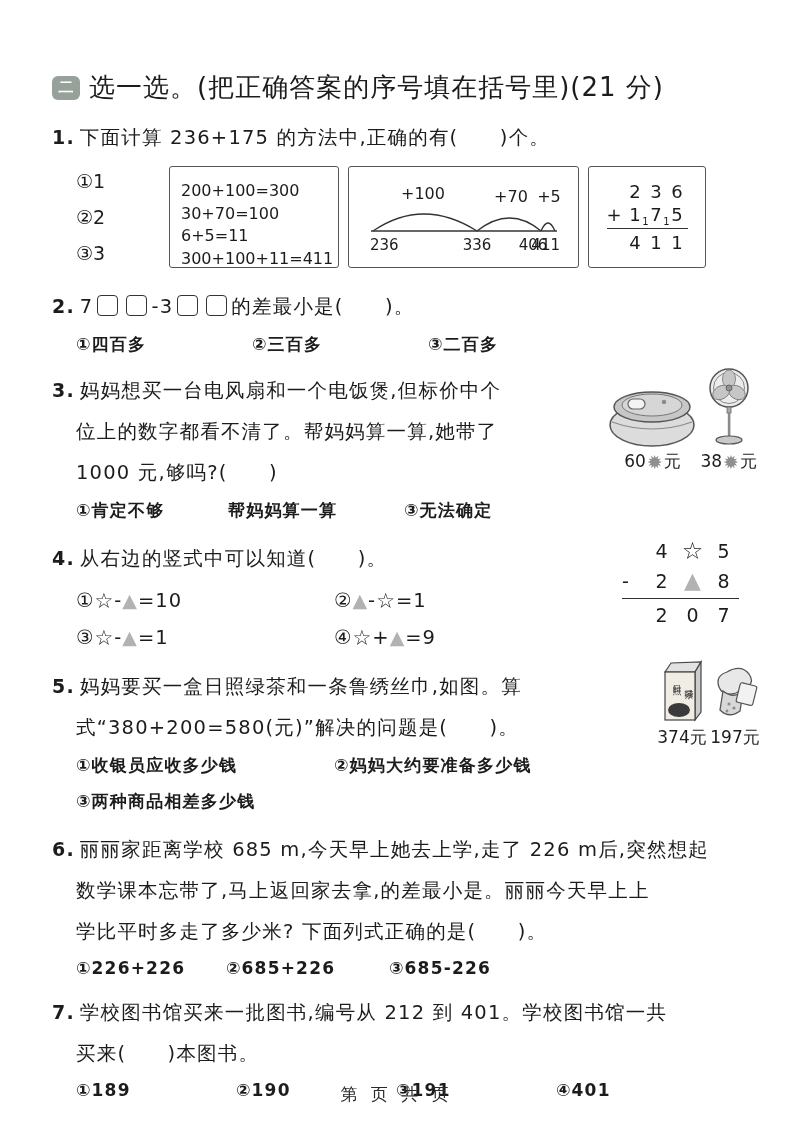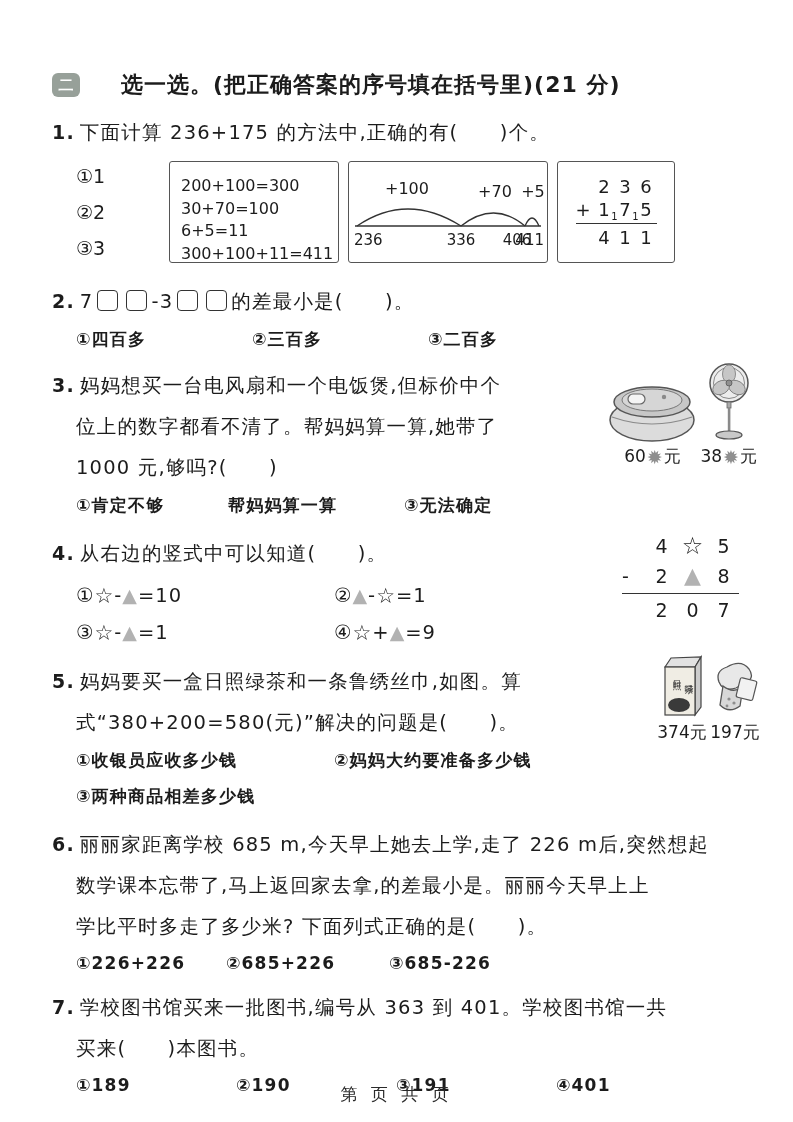--- a/index.html
+++ b/index.html
@@ -10,36 +10,36 @@
   }
   .content{padding:70px 44px 0 52px;}
 
   
   .sec-header{display:flex;align-items:center;gap:9px;}
   .badge{
     width:28px;height:24px;background:#97a099;border-radius:6px;color:#fff;
     display:flex;align-items:center;justify-content:center;
     font-size:15px;font-weight:bold;flex:0 0 auto;
   }
-  .sec-title{font-size:22px;font-weight:bold;letter-spacing:1px;margin-left:32px;}
+  .sec-title{font-size:26px;font-weight:normal;letter-spacing:1px;}
 
   
   .q{margin-left:24px;position:relative;}
   .qnum{font-weight:bold;font-size:19px;margin-right:5px;}
   .stem,.qline{font-size:19.5px;letter-spacing:1.2px;line-height:41px;}
   .firstline{margin-left:-24px;}
   .optrow{font-size:17px;letter-spacing:1.2px;margin-top:6px;display:flex;font-weight:bold;}
   .opt{display:inline-block;}
 
   
   .fig-row{display:flex;align-items:stretch;gap:9px;margin-top:8px;margin-left:24px;}
   .q1-choices{width:84px;font-size:19px;display:flex;flex-direction:column;justify-content:space-between;padding:4px 0;}
   .fig-box{border:1.6px solid #555;border-radius:3px;box-sizing:border-box;height:102px;background:#fff;}
   .box-method{width:170px;padding:13px 11px;font-size:16px;line-height:22.5px;letter-spacing:0;}
-  .box-line{width:200px;display:flex;align-items:center;justify-content:center;}
+  .box-line{width:231px;display:flex;align-items:center;justify-content:center;}
   .box-vert{width:118px;display:flex;align-items:center;justify-content:center;}
 
   
   .vadd{font-size:18px;}
   .vadd .row{display:flex;align-items:flex-end;margin:2px 0;}
   .vadd .cop{width:18px;text-align:left;}
   .vadd .cd{width:21px;text-align:center;position:relative;}
   .vadd .carry{font-size:10px;position:absolute;right:-3px;bottom:-2px;}
   .vadd .res{border-top:1.6px solid #333;padding-top:3px;margin-top:3px;}
 
@@ -272,21 +272,21 @@
       <div class="qline">学比平时多走了多少米? 下面列式正确的是(　　)。</div>
       <div class="optrow">
         <span class="opt" style="width:150px;">①226+226</span>
         <span class="opt" style="width:163px;">②685+226</span>
         <span class="opt">③685-226</span>
       </div>
     </div>
 
     <div class="q" style="margin-top:14px;">
       <div class="qline firstline">
-        <span class="qnum">7.</span><span>学校图书馆买来一批图书,编号从 363 到 401。学校图书馆一共</span>
+        <span class="qnum">7.</span><span>学校图书馆买来一批图书,编号从 212 到 401。学校图书馆一共</span>
       </div>
       <div class="qline">买来(　　)本图书。</div>
       <div class="optrow">
         <span class="opt" style="width:160px;">①189</span>
         <span class="opt" style="width:160px;">②190</span>
         <span class="opt" style="width:160px;">③191</span>
         <span class="opt">④401</span>
       </div>
     </div>
 

